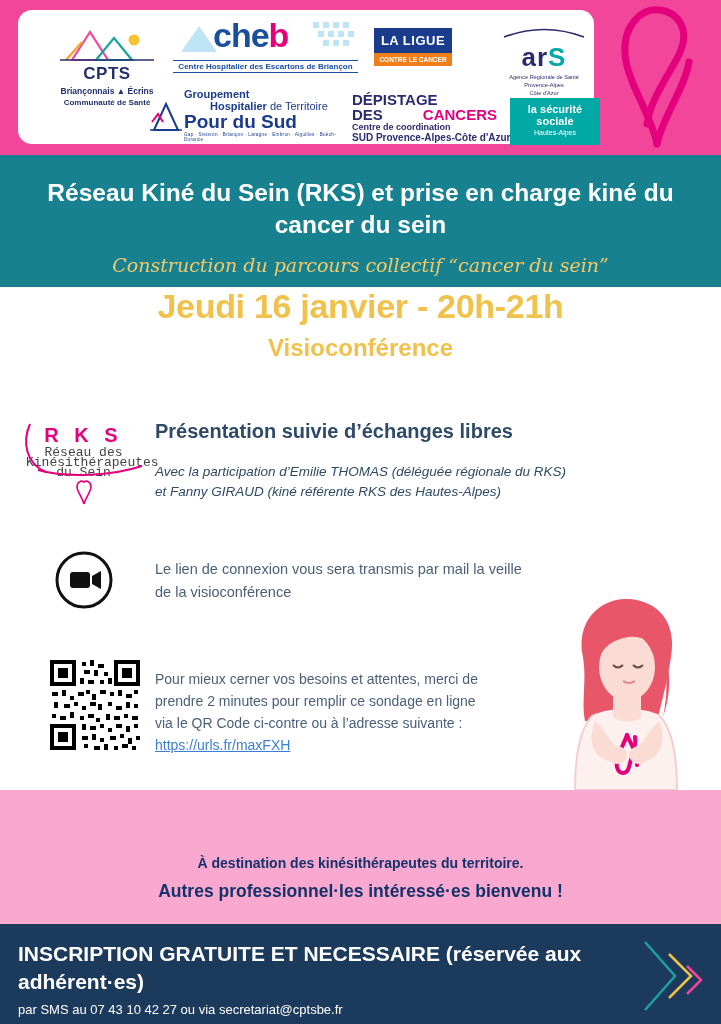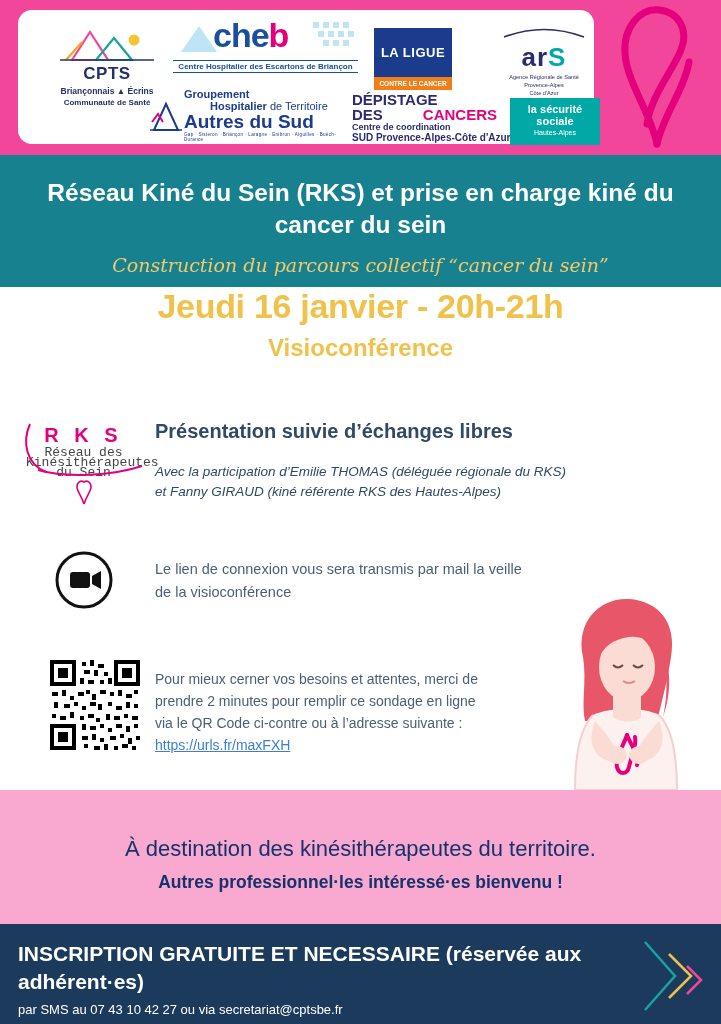--- a/index.html
+++ b/index.html
@@ -37,21 +37,21 @@
 
   
   .cheb{left:155px;top:8px;width:185px;}
   .cheb .word{font-size:34px;font-weight:bold;color:#1a4fa0;letter-spacing:-1px;line-height:34px;}
   .cheb .word .b{color:#e4007d;}
   .cheb .bar{margin-top:2px;border-top:1px solid #1a4fa0;border-bottom:1px solid #1a4fa0;padding:1px 0;
     font-size:8px;color:#1a4fa0;font-weight:bold;}
 
   
   .ligue{left:356px;top:18px;width:78px;}
-  .ligue .top{background:#1b3c8c;color:#fff;font-size:13px;font-weight:bold;padding:17px 0;letter-spacing:.5px;}
+  .ligue .top{background:#1b3c8c;color:#fff;font-size:13px;font-weight:bold;padding:5px 0;letter-spacing:.5px;}
   .ligue .bot{background:#f07f1a;color:#fff;font-size:6.5px;font-weight:bold;padding:3px 0;}
 
   
   .ars{left:480px;top:14px;width:92px;}
   .ars .word{font-size:26px;font-weight:bold;color:#2b2b6e;letter-spacing:1px;}
   .ars .word .s{color:#00a9a5;}
   .ars .sub{font-size:5.6px;color:#2b2b6e;line-height:7px;margin-top:1px;}
 
   
   .ght{left:166px;top:78px;width:170px;text-align:left;}
@@ -122,21 +122,21 @@
   .qr-text a{color:#3b7fd4;text-decoration:underline;}
 
   
   .illus{position:absolute;left:545px;top:595px;width:165px;height:190px;}
 
   
   .pink-band{
     position:absolute;left:0;top:790px;width:721px;height:134px;
     background:#f9a8cf;text-align:center;color:#15336b;
   }
-  .pink-band .l1{padding-top:46px;font-size:22px;font-weight:normal;}
+  .pink-band .l1{padding-top:65px;font-size:14px;font-weight:bold;}
   .pink-band .l2{margin-top:10px;font-size:17.5px;font-weight:bold;}
 
   
   .footer{
     position:absolute;left:0;top:924px;width:721px;height:100px;
     background:#1b3a5c;color:#ffffff;
   }
   .footer .l1{padding:16px 0 0 18px;font-size:21px;font-weight:bold;line-height:28px;width:620px;}
   .footer .l2{padding:6px 0 0 18px;font-size:13px;}
   .footer .deco{position:absolute;right:6px;top:8px;width:80px;height:88px;}
@@ -207,21 +207,21 @@
       </div>
 
       <div class="logo ght">
         <svg width="32" height="44" viewBox="0 0 32 44" style="position:absolute;left:-34px;top:4px;">
           <polygon points="4,38 16,12 28,38" fill="none" stroke="#1b3c8c" stroke-width="2"></polygon>
           <path d="M2 30 L8 22 L13 30" fill="none" stroke="#e4007d" stroke-width="2"></path>
           <path d="M0 38 L32 38" stroke="#1b3c8c" stroke-width="1.5"></path>
         </svg>
         <div class="l1">Groupement</div>
         <div class="l2"><b>Hospitalier </b><span>de Territoire</span></div>
-        <div class="l3">Autres du Sud</div>
+        <div class="l3">Pour du Sud</div>
         <div class="l4">Gap · Sisteron · Briançon · Laragne · Embrun · Aiguilles · Buëch-Durance</div>
       </div>
 
       <div class="logo depist">
         <div class="l1">
           <span>DÉPISTAGE</span>
         </div>
         <div class="l1">
           <span>DES</span><span class="pink">CANCERS</span>
         </div>

